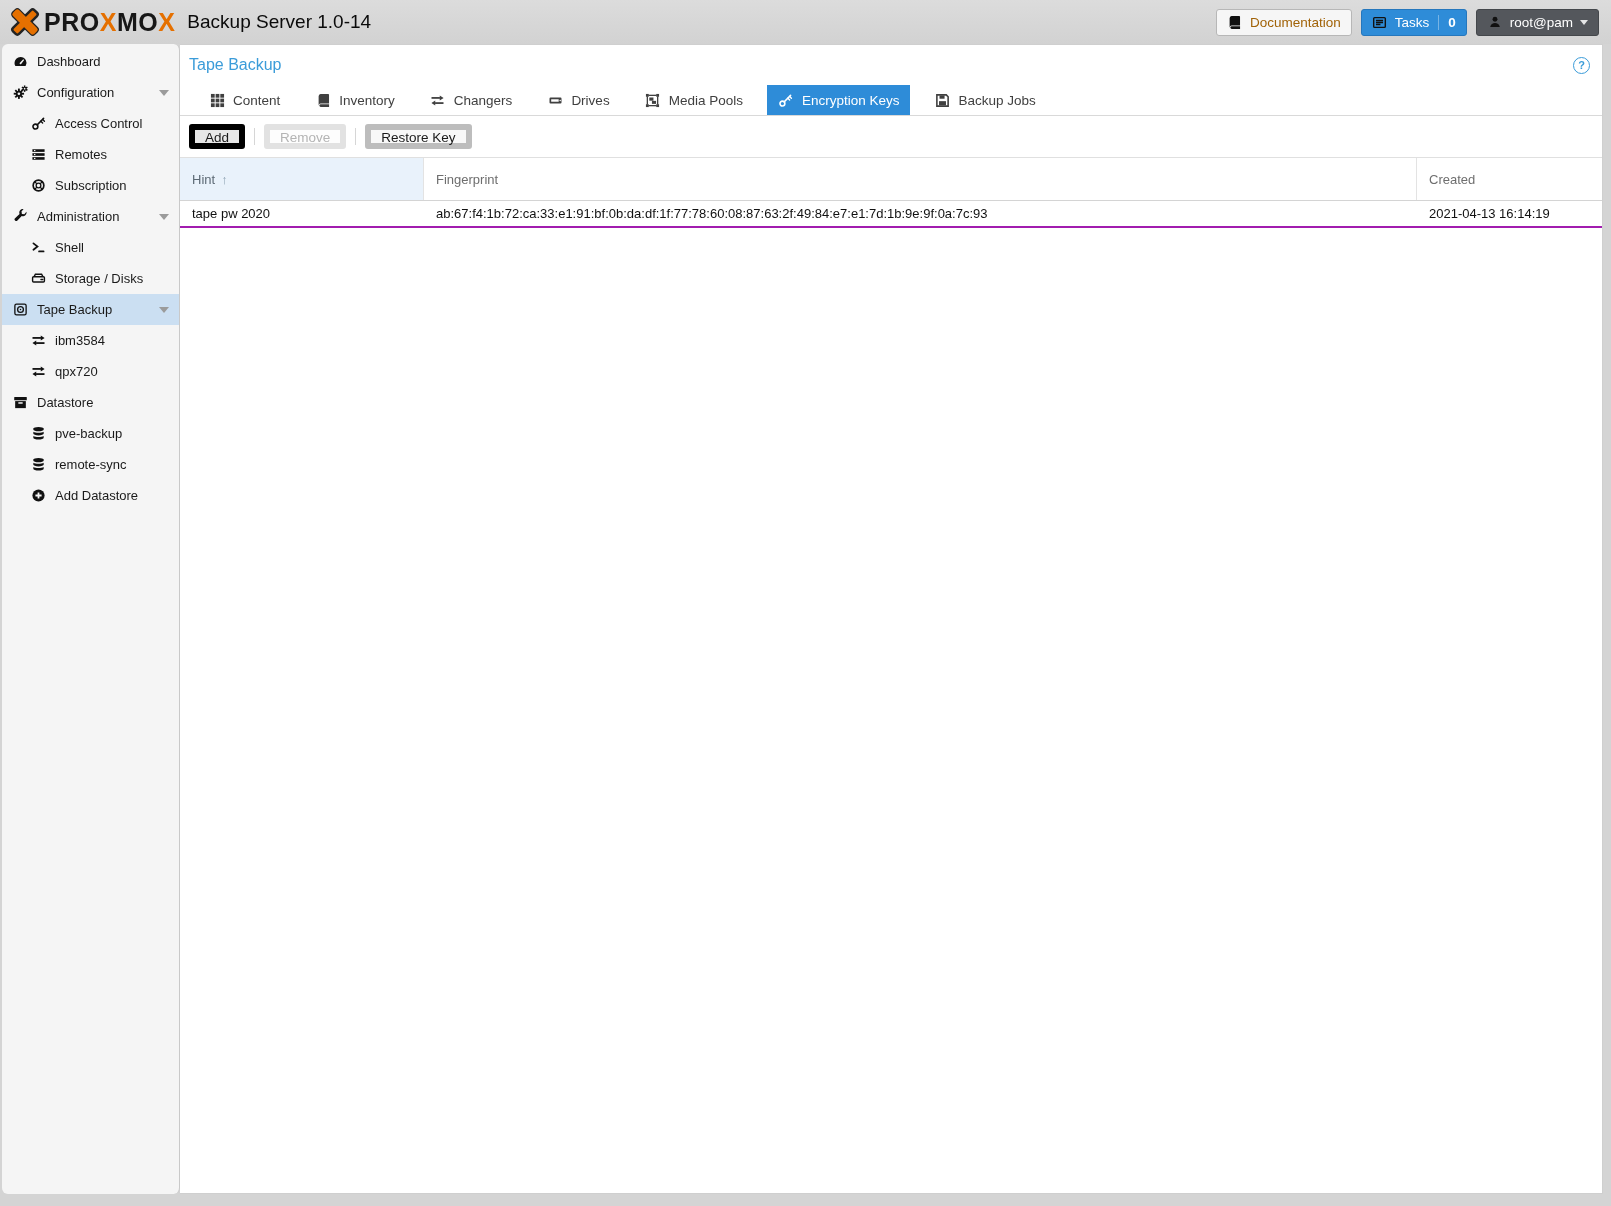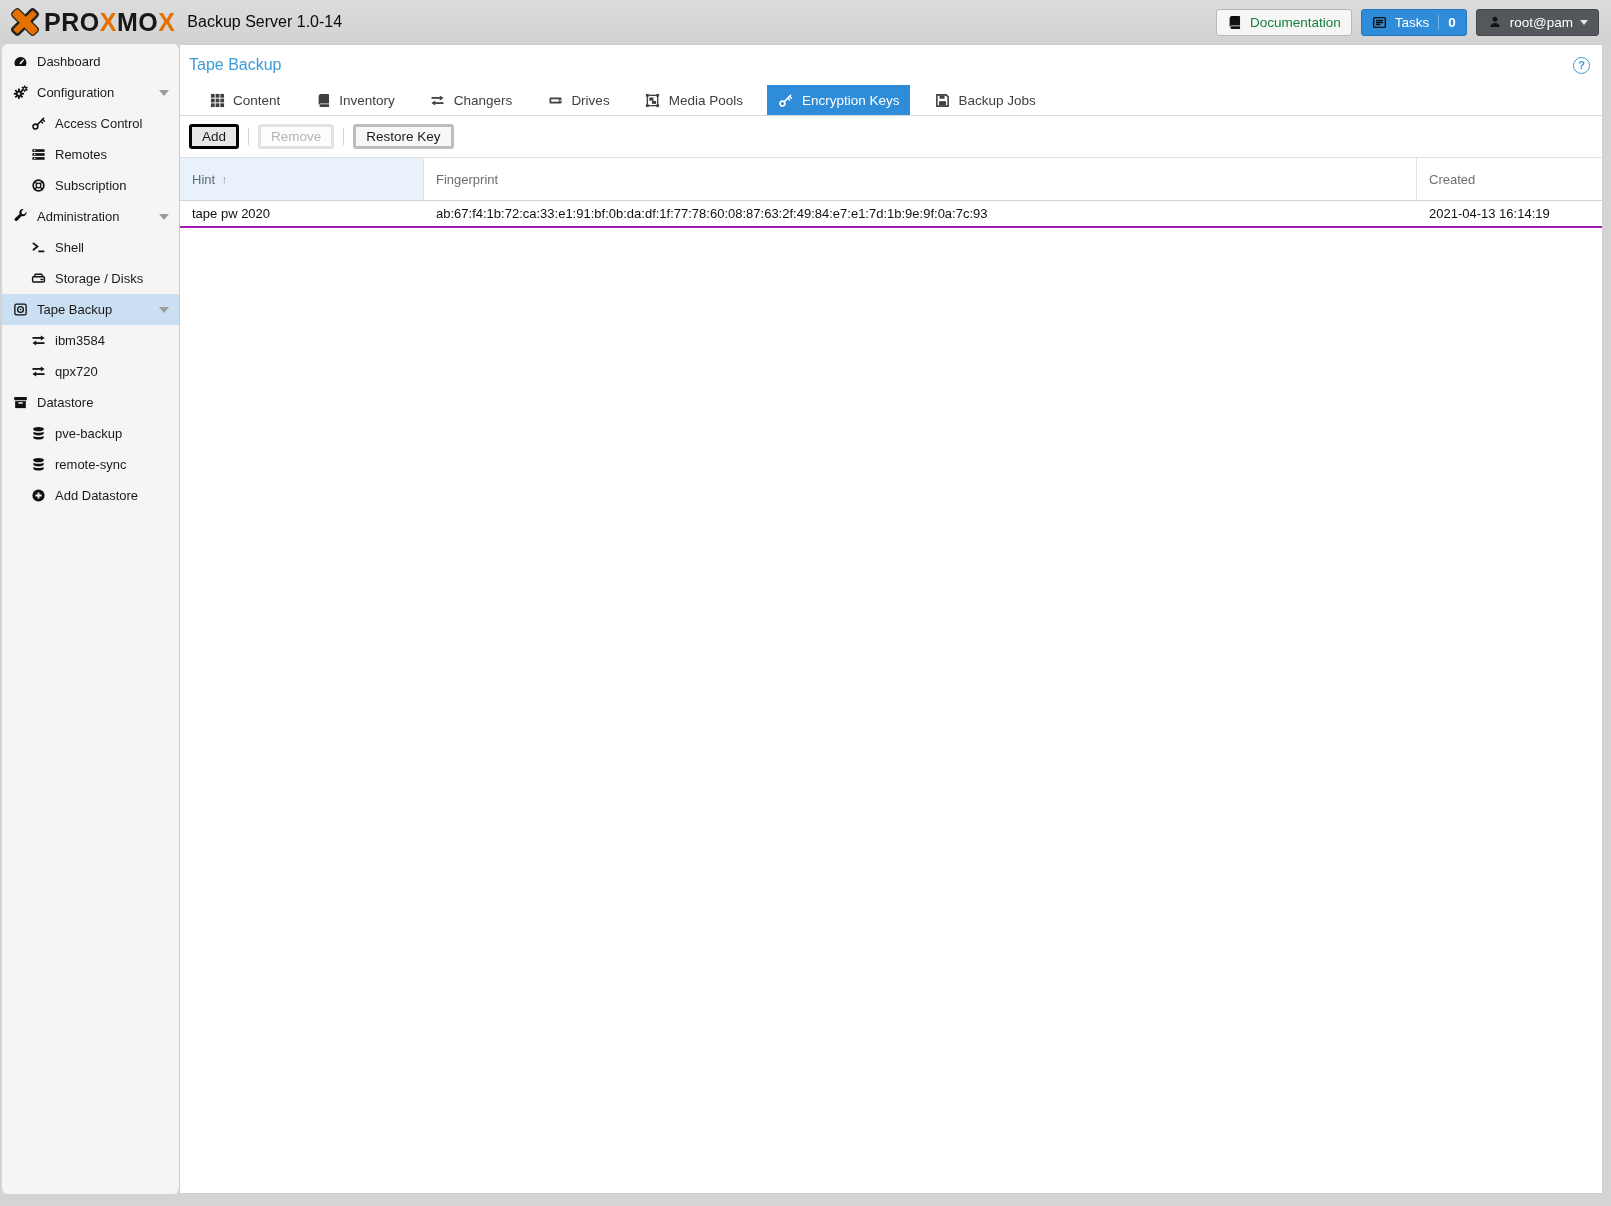--- a/index.html
+++ b/index.html
@@ -6,23 +6,23 @@
   html,body { background:#d4d4d4; }
   body { font-family:"Liberation Sans", sans-serif; font-size:13px; color:#1a1a1a; }
   .app { width:1611px; height:1206px; display:flex; flex-direction:column; background:#d4d4d4; overflow:hidden; }
 
   
   .topbar { height:44px; flex:0 0 44px; background:linear-gradient(#dcdcdc,#d2d2d2); display:flex; align-items:center; padding:0 12px 0 8px; }
   .logo { display:flex; align-items:center; gap:2px; }
   .logo-mark { width:34px; height:32px; }
   .logo-text { font-weight:bold; font-size:25px; letter-spacing:.5px; line-height:1; color:#171717; }
   .logo-text .orange { color:#e57000; }
-  .topbar-subtitle { margin-left:12px; font-size:16px; color:#0a0a0a; }
+  .topbar-subtitle { margin-left:12px; font-size:19px; color:#0a0a0a; }
   .topbar-spacer { flex:1; }
-  .tb-btn { display:flex; align-items:center; gap:7px; height:27px; padding:0 10px; border-radius:3px; border:1px solid #b7b7b7; background:#f6f6f6; color:#15803d; font-size:13.5px; cursor:pointer; margin-left:9px; }
+  .tb-btn { display:flex; align-items:center; gap:7px; height:27px; padding:0 10px; border-radius:3px; border:1px solid #b7b7b7; background:#f6f6f6; color:#a16207; font-size:13.5px; cursor:pointer; margin-left:9px; }
   .tb-btn.blue { background:#2e8cd8; border-color:#2577bd; color:#fff; }
   .tb-btn.dark { background:#54575c; border-color:#44474b; color:#fff; }
   .tb-btn .cnt { font-weight:bold; padding-left:9px; margin-left:2px; border-left:1px solid rgba(255,255,255,.35); }
   .caret { width:0; height:0; border-left:4px solid transparent; border-right:4px solid transparent; border-top:5px solid currentColor; opacity:.85; }
 
   
   .frame { flex:1; display:flex; padding:0 8px 12px 2px; overflow:hidden; }
   .sidebar { width:178px; flex:0 0 178px; background:#f5f5f5; border-right:1px solid #c9c9c9; padding-top:2px; overflow:hidden;border-radius:6px; }
   .sb-item { height:31px; display:flex; align-items:center; gap:9px; padding-left:10px; padding-right:26px; cursor:pointer; position:relative; white-space:nowrap; }
   .sb-item.lvl1 { padding-left:28px; }
@@ -34,21 +34,21 @@
   .titlebar { height:40px; flex:0 0 40px; display:flex; align-items:center; padding:0 12px 0 9px; }
   .page-title { color:#3b9cd9; font-size:16px; font-weight:400; }
   .help-circle { margin-left:auto; width:17px; height:17px; border:1.6px solid #3b9cd9; color:#3b9cd9; border-radius:50%; font-size:11px; font-weight:bold; display:flex; align-items:center; justify-content:center; cursor:pointer; }
 
   .tabstrip { height:31px; flex:0 0 31px; display:flex; align-items:stretch; padding-left:18px; border-bottom:1px solid #d9d9d9; }
   .tab { display:flex; align-items:center; gap:8px; padding:0 11px; margin-right:13px; cursor:pointer; color:#404040; font-size:13.5px; }
   .tab .t-ico { width:16px; height:16px; display:inline-flex; align-items:center; justify-content:center; }
   .tab.active { background:#2e8cd8; color:#fff; }
 
   .toolbar { flex:0 0 41px; display:flex; align-items:center; gap:9px; padding:0 9px; }
-  .btn { height:25px; padding:0 10px; border-radius:3px; border:3px solid #000000; background:#e7e7e7; font-size:13.5px; color:#1a1a1a; cursor:pointer; font-family:inherit; }
+  .btn { height:25px; padding:0 10px; border-radius:3px; border:6px solid #000000; background:#e7e7e7; font-size:13.5px; color:#1a1a1a; cursor:pointer; font-family:inherit; }
   .btn.light { background:#f8f8f8; border-color:#bdbdbd; }
   .btn.disabled { background:#fdfdfd; border-color:#e2e2e2; color:#b4b4b4; cursor:default; }
   .tool-sep { width:1px; height:17px; background:#d6d6d6; }
 
   
   .grid { display:flex; flex-direction:column; }
   .g-head { display:flex; height:44px; border-top:1px solid #e0e0e0; border-bottom:1px solid #d4d4d4; color:#6e6e6e; }
   .g-hcell { display:flex; align-items:center; padding:0 12px; border-right:1px solid #e3e3e3; cursor:pointer; }
   .g-hcell:last-child { border-right:none; }
   .g-hcell.sorted { background:#e9f2fb; color:#5d6a75; }

